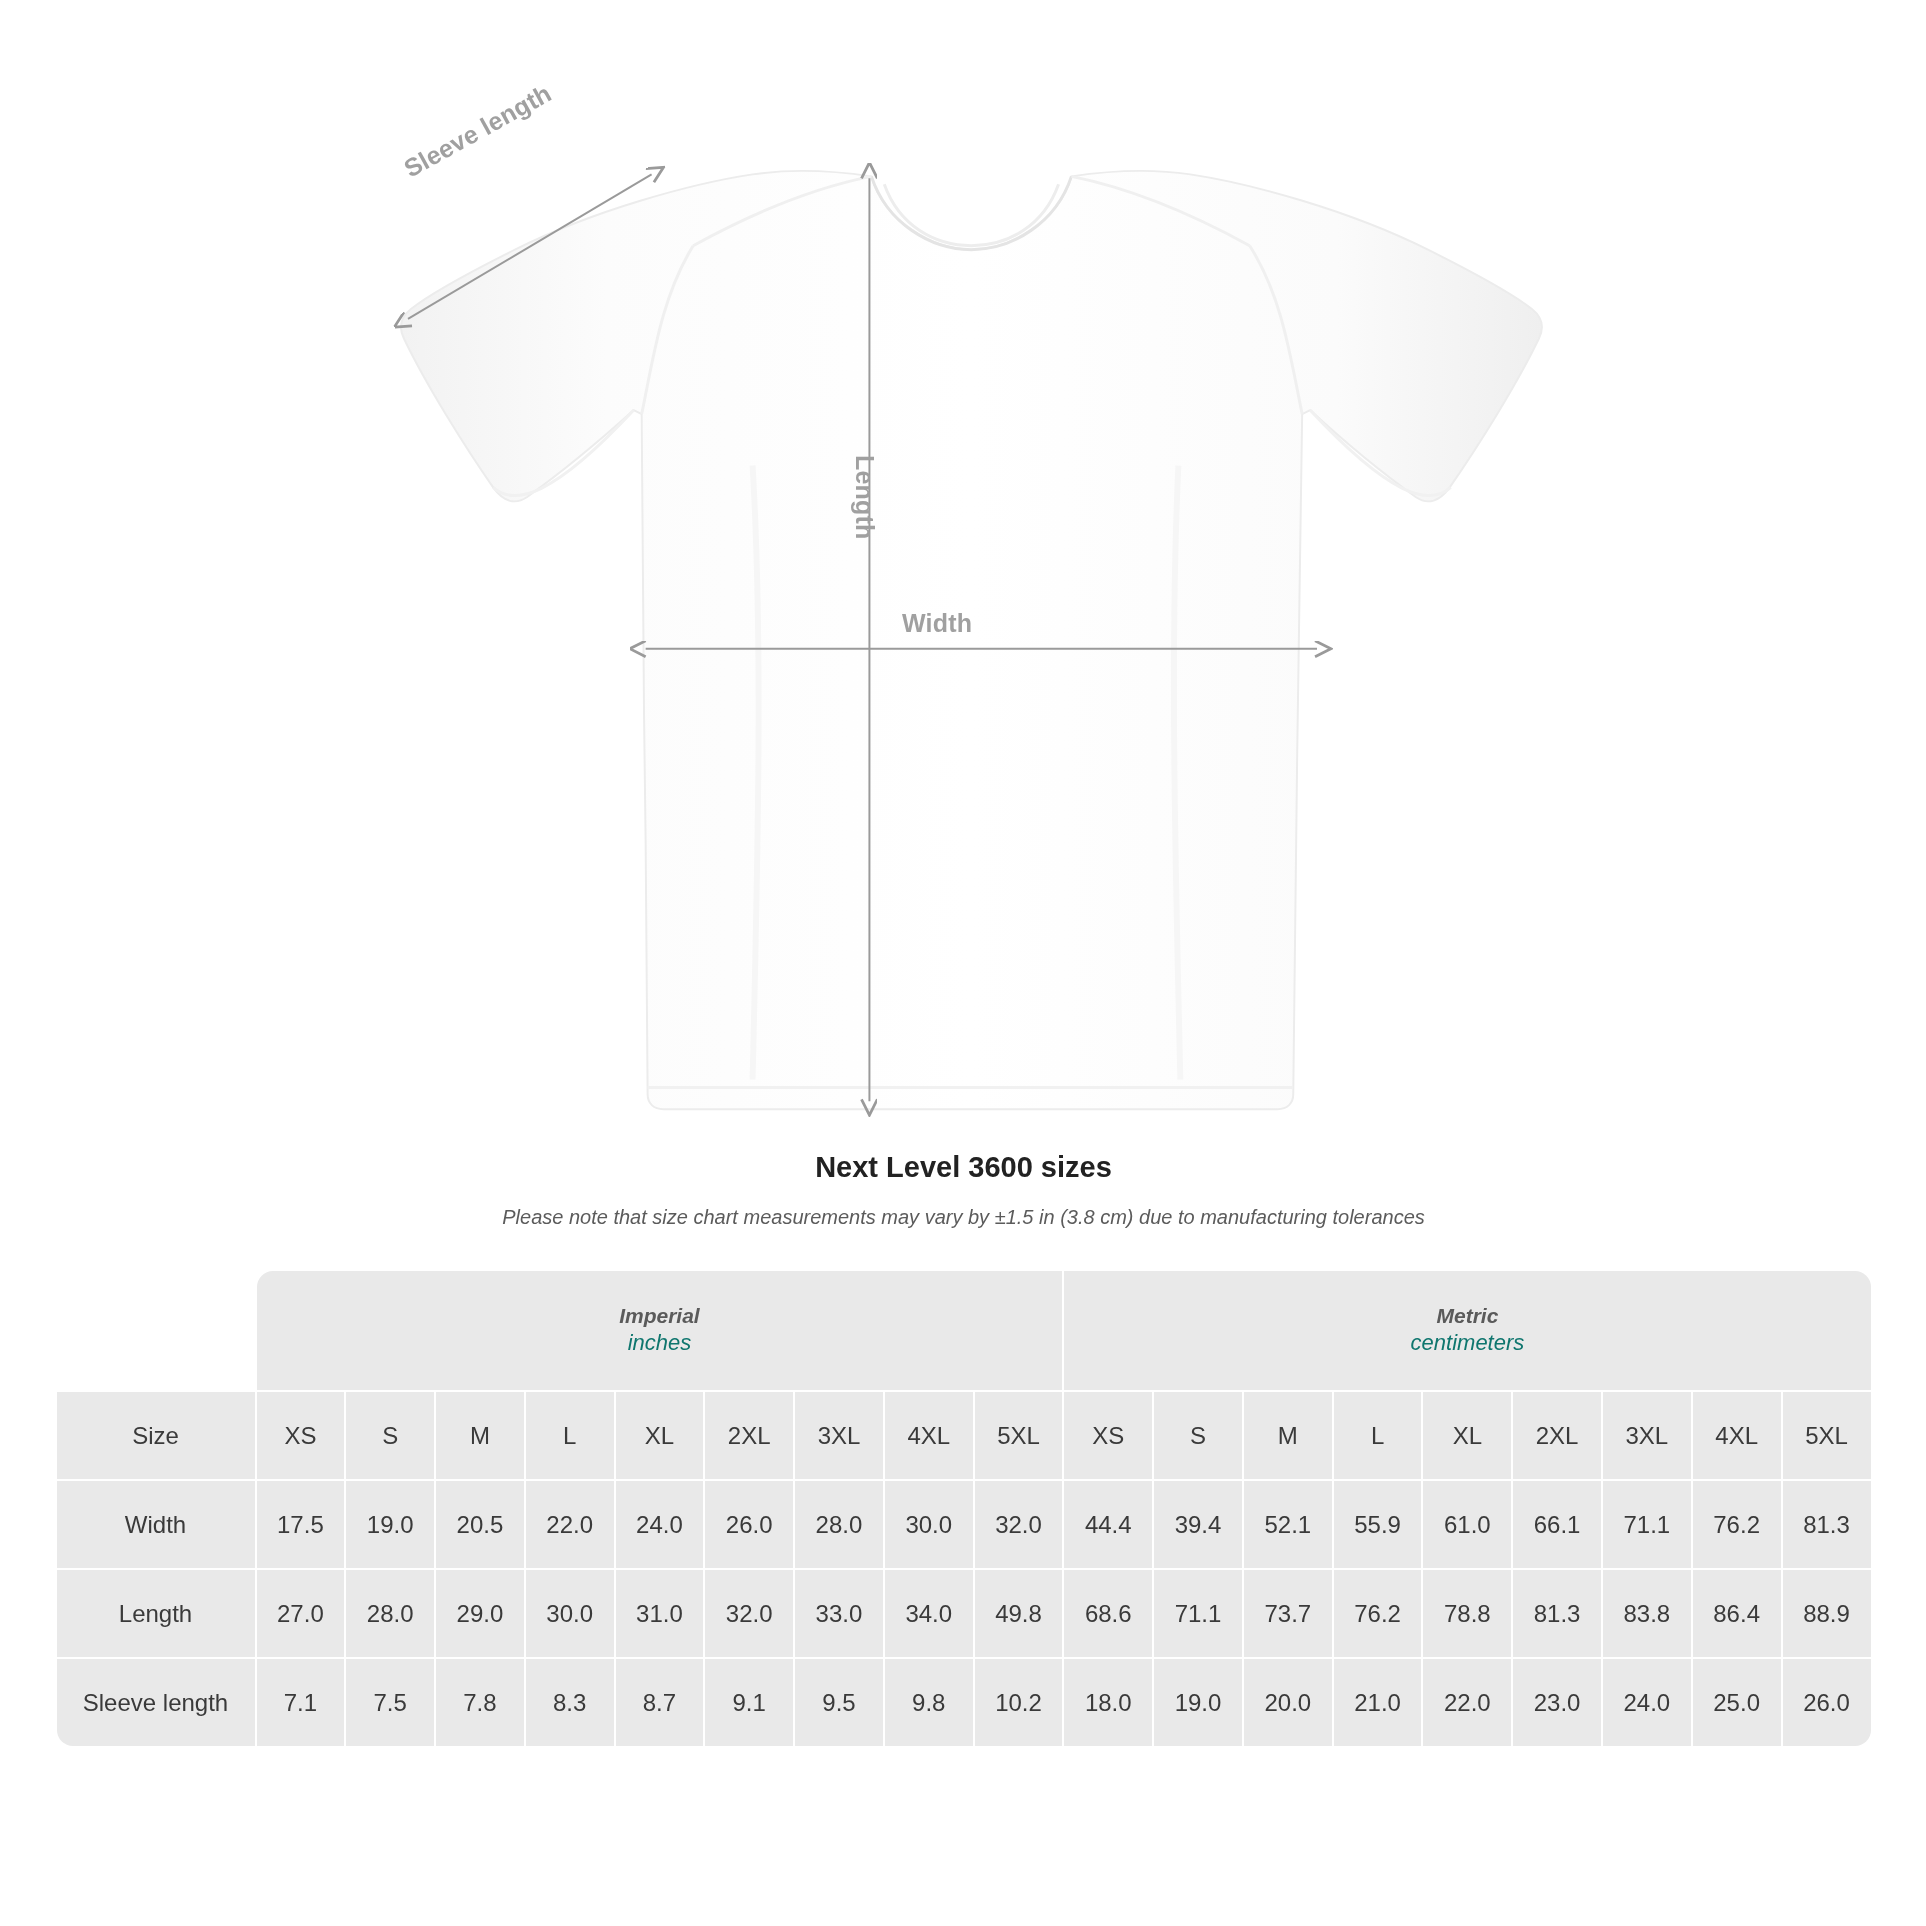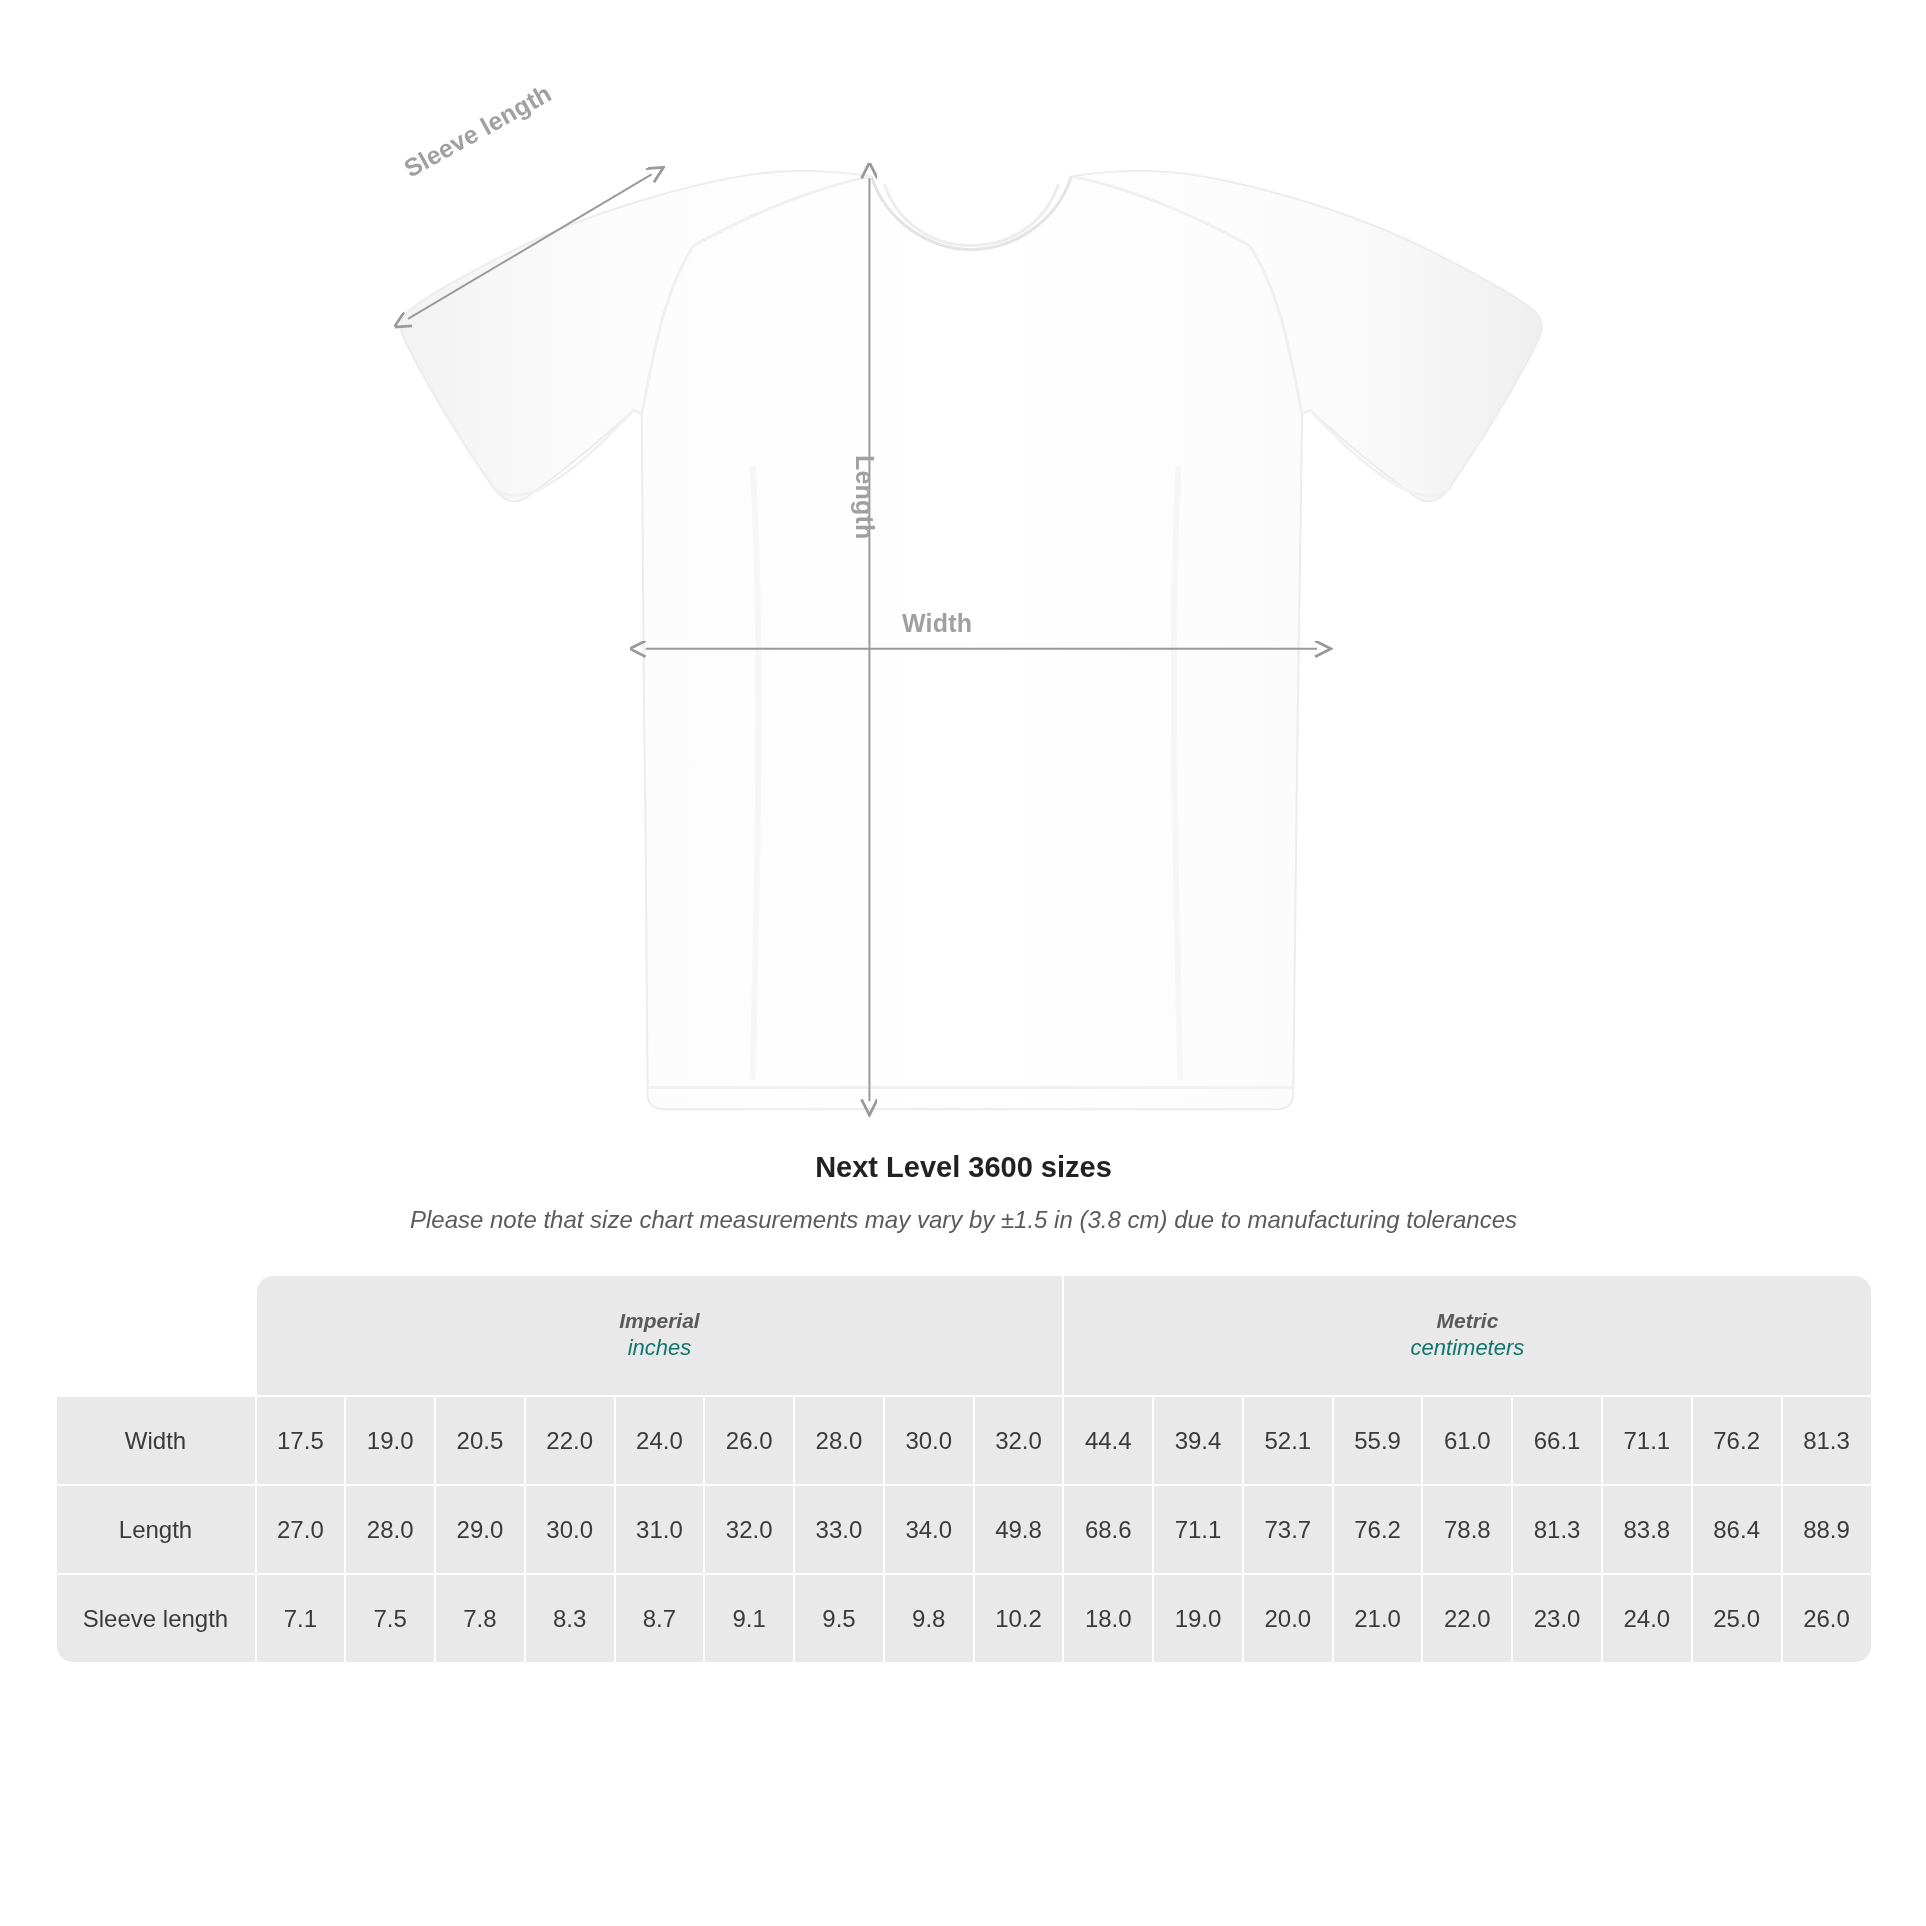--- a/index.html
+++ b/index.html
@@ -57,21 +57,21 @@
   
   .chart-title {
     text-align: center;
     font-size: 29px;
     font-weight: bold;
     color: #222222;
     margin-top: 12px;
   }
   .chart-note {
     text-align: center;
-    font-size: 24px;
+    font-size: 20px;
     font-style: italic;
     color: #5b5b5b;
     margin-top: 22px;
   }
 
   
   .table-wrap {
     margin: 40px auto 0 auto;
     width: 1818px;
   }
@@ -222,20 +222,41 @@
         <td class="unit-header rounded-tl" colspan="9">
           <div class="unit-name">Imperial</div>
           <div class="unit-sub">inches</div>
         </td>
         <td class="unit-header rounded-tr" colspan="9">
           <div class="unit-name">Metric</div>
           <div class="unit-sub">centimeters</div>
         </td>
       </tr>
 
+      <tr>
+        <td class="col-first size-label-cell">Size</td>
+        <td class="size-label-cell">XS</td>
+        <td class="size-label-cell">S</td>
+        <td class="size-label-cell">M</td>
+        <td class="size-label-cell">L</td>
+        <td class="size-label-cell">XL</td>
+        <td class="size-label-cell">2XL</td>
+        <td class="size-label-cell">3XL</td>
+        <td class="size-label-cell">4XL</td>
+        <td class="size-label-cell">5XL</td>
+        <td class="size-label-cell">XS</td>
+        <td class="size-label-cell">S</td>
+        <td class="size-label-cell">M</td>
+        <td class="size-label-cell">L</td>
+        <td class="size-label-cell">XL</td>
+        <td class="size-label-cell">2XL</td>
+        <td class="size-label-cell">3XL</td>
+        <td class="size-label-cell">4XL</td>
+        <td class="size-label-cell">5XL</td>
+      </tr>
 
       <tr>
         <td class="col-first row-head">Width</td>
         <td>17.5</td>
         <td>19.0</td>
         <td>20.5</td>
         <td>22.0</td>
         <td>24.0</td>
         <td>26.0</td>
         <td>28.0</td>

